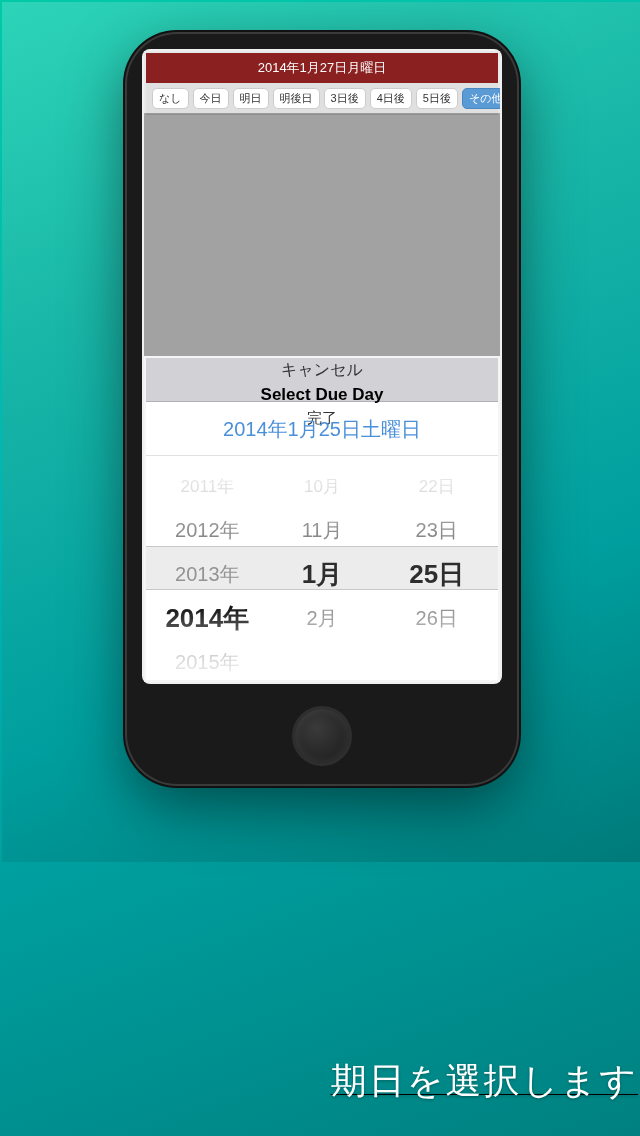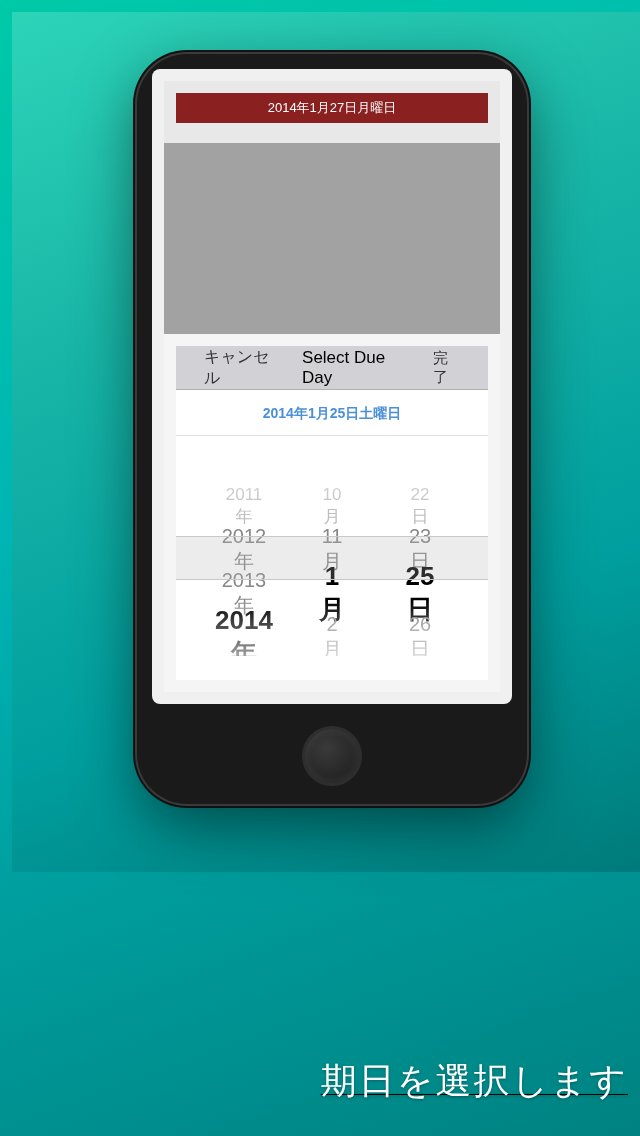--- a/index.html
+++ b/index.html
@@ -1,15 +1,15 @@
 <!DOCTYPE html>
 <html><head>
   <meta charset="utf-8">
   <style>
-    * { margin: 0; padding: 12px; box-sizing: border-box; }
+    * { margin: 0; padding: 2px; box-sizing: border-box; }
 
     body {
       width: 640px;
       height: 1136px;
       overflow: hidden;
       background: linear-gradient(160deg, #00c9a7 0%, #00b4b4 40%, #008080 100%);
       font-family: -apple-system, 'Helvetica Neue', Arial, sans-serif;
       display: flex;
       flex-direction: column;
       align-items: center;
@@ -151,52 +151,53 @@
 
     
     .modal-toolbar {
       background: #d1d1d6;
       height: 44px;
       display: flex;
       align-items: center;
       justify-content: space-between;
       padding: 0 16px;
       border-bottom: 1px solid #b0b0b5;
+      flex-direction: column;
     }
 
     .modal-toolbar-cancel {
       color: #333;
       font-size: 16px;
       cursor: pointer;
     }
 
     .modal-toolbar-title {
       color: #000;
       font-size: 17px;
-      font-weight: 400;
+      font-weight: 700;
     }
 
     .modal-toolbar-done {
       color: #333;
       font-size: 15px;
       cursor: pointer;
     }
 
     
     .selected-date-display {
       background: #fff;
       text-align: center;
       padding: 14px 0 12px;
       border-bottom: 1px solid #e0e0e0;
     }
 
     .selected-date-display span {
       color: #4a90d9;
-      font-size: 14px;
-      font-weight: 700;
+      font-size: 20px;
+      font-weight: 400;
     }
 
     
     .picker-area {
       background: #fff;
       position: relative;
       overflow: hidden;
     }
 
     
@@ -301,20 +302,30 @@
 
 <div class="phone-frame">
 
   <div class="phone-screen">
     <div class="screen-content">
 
       <div class="top-date-bar">
         <span>2014年1月27日月曜日</span>
       </div>
 
+      <div class="button-row">
+        <button class="btn-chip">なし</button>
+        <button class="btn-chip">今日</button>
+        <button class="btn-chip">明日</button>
+        <button class="btn-chip">明後日</button>
+        <button class="btn-chip">3日後</button>
+        <button class="btn-chip">4日後</button>
+        <button class="btn-chip">5日後</button>
+        <button class="btn-chip active">その他</button>
+      </div>
 
       <div class="modal-container">
         <div class="modal">
 
           <div class="modal-toolbar">
             <span class="modal-toolbar-cancel">キャンセル</span>
             <span class="modal-toolbar-title">Select Due Day</span>
             <span class="modal-toolbar-done">完了</span>
           </div>
 

